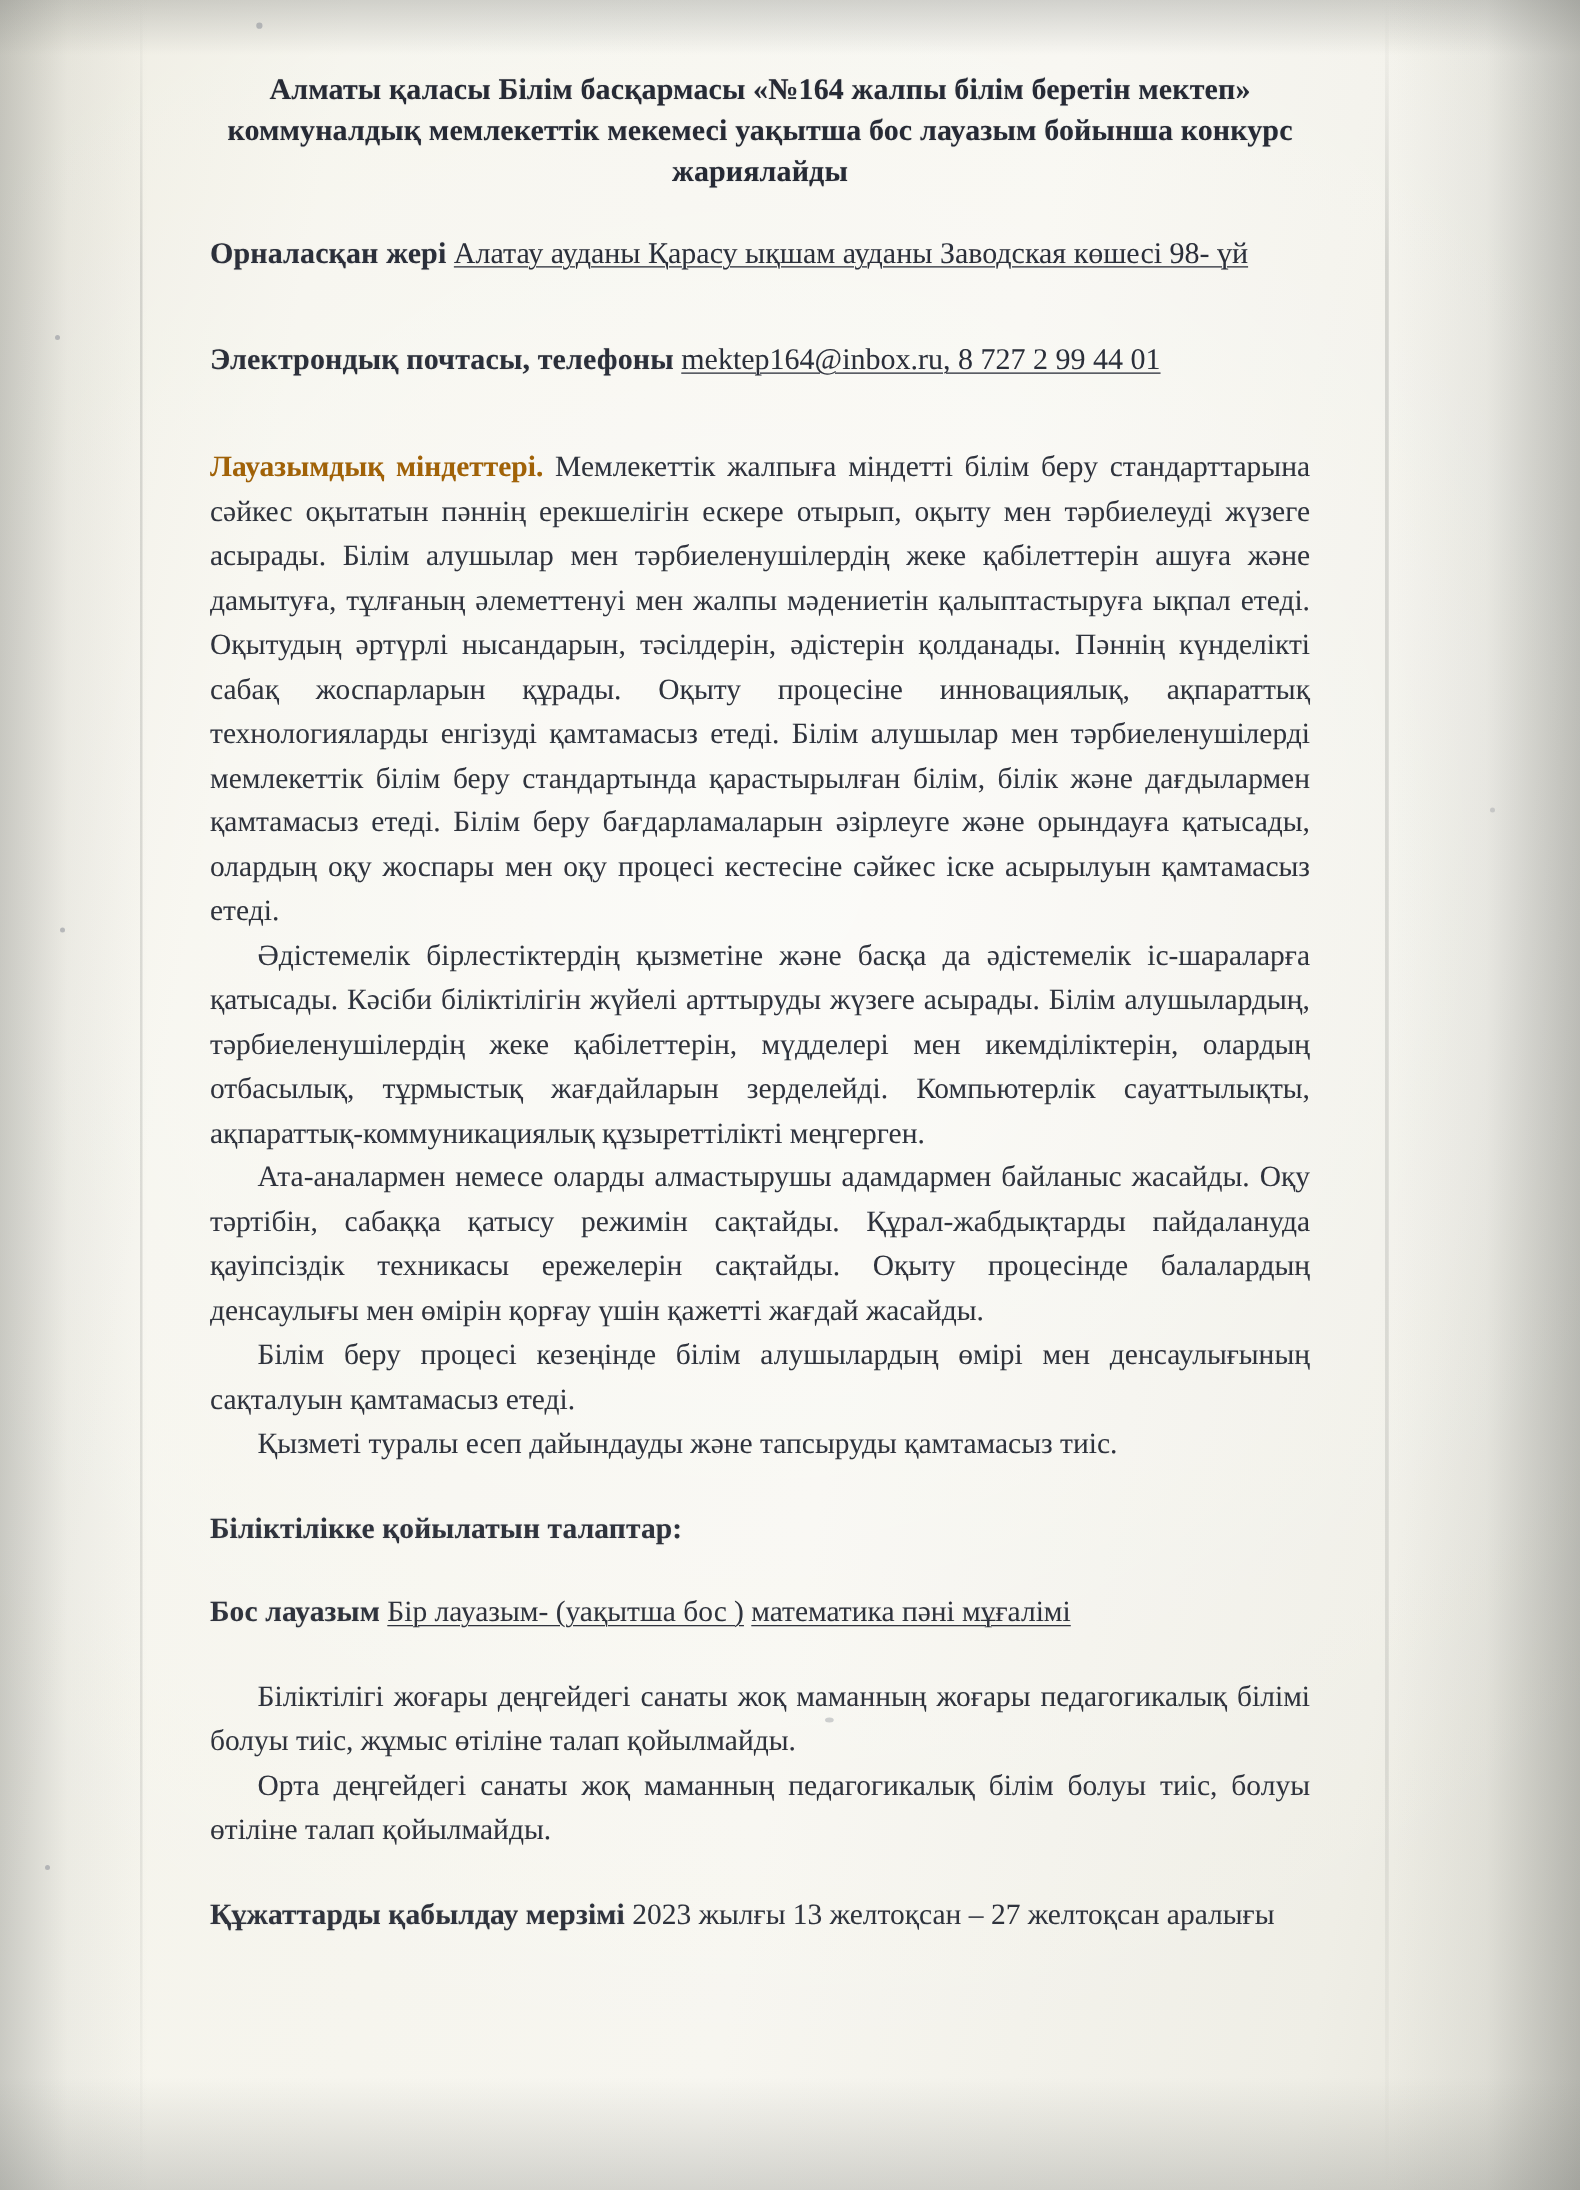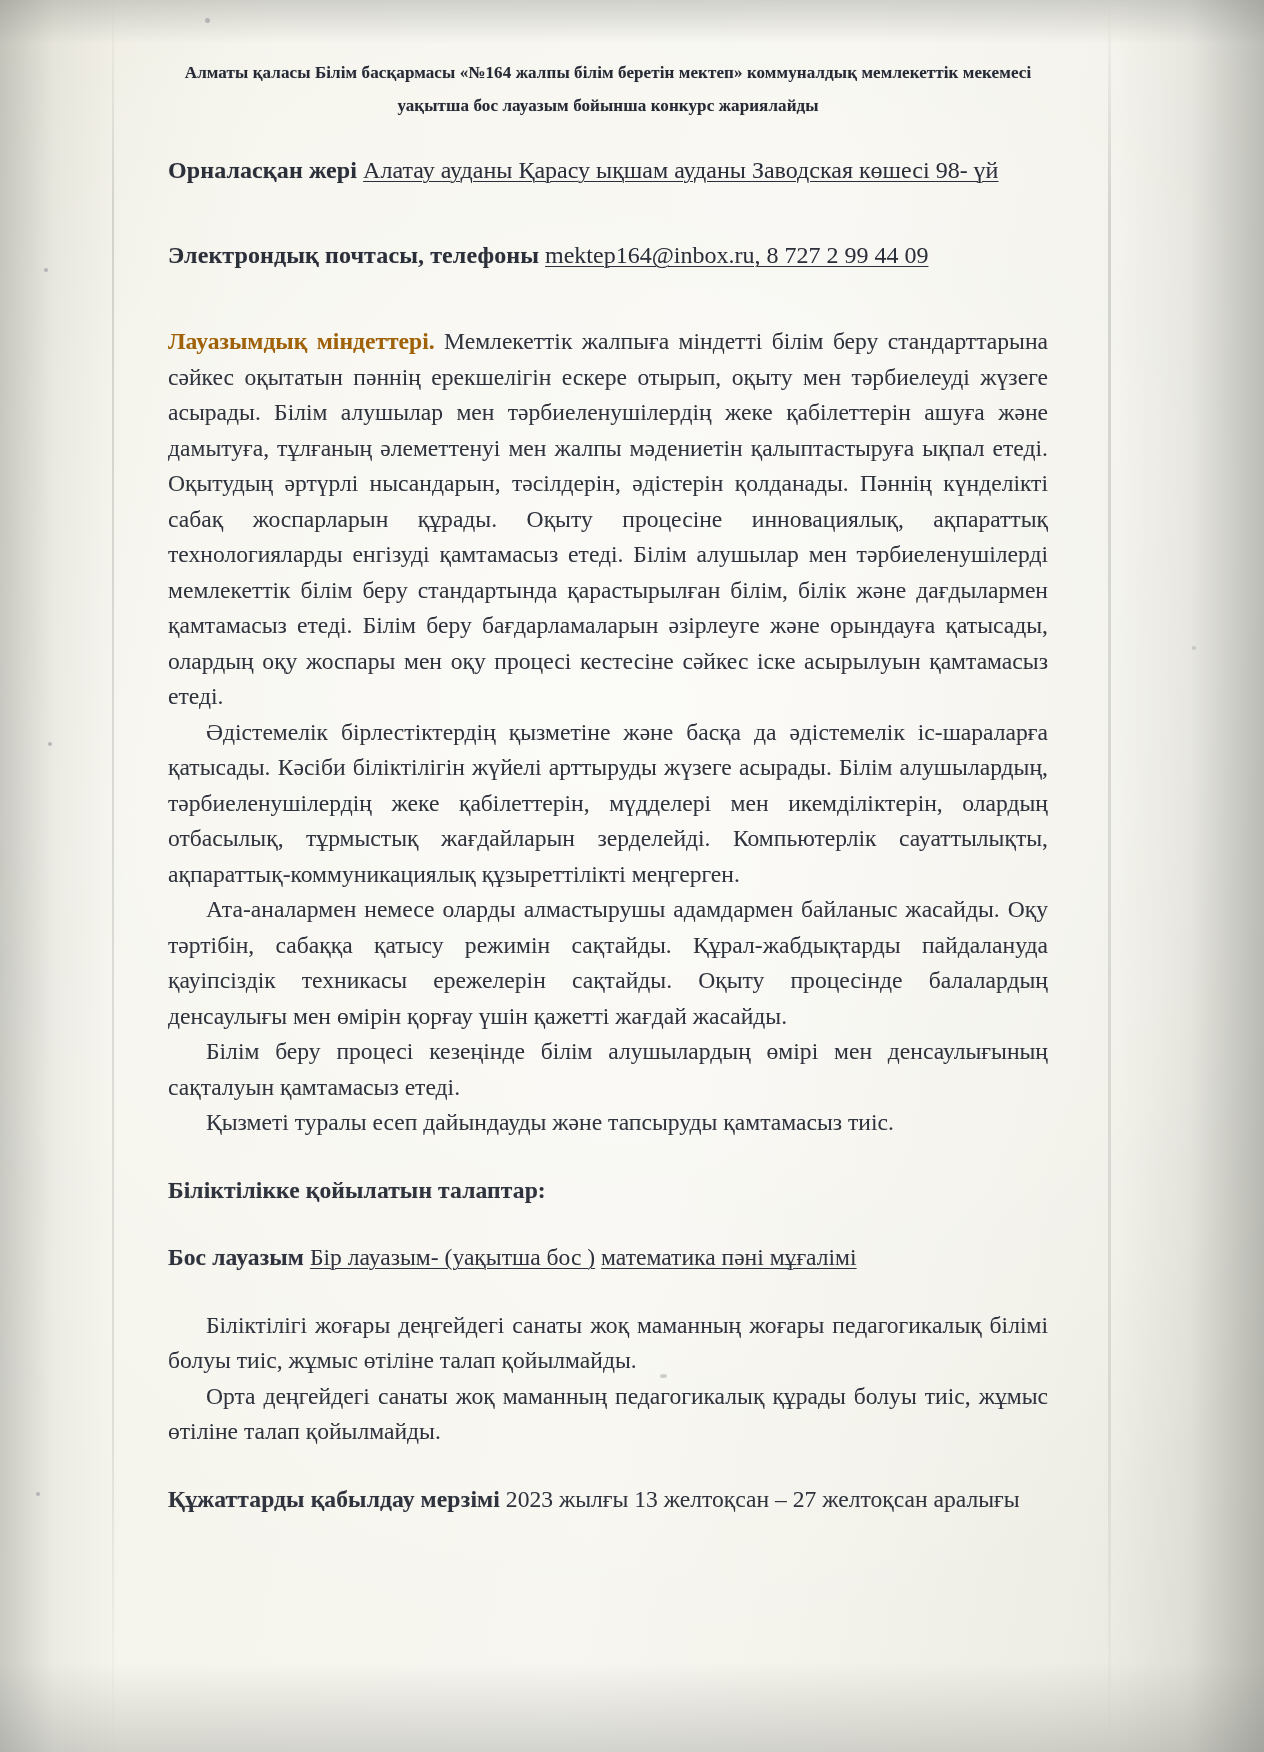--- a/index.html
+++ b/index.html
@@ -71,21 +71,21 @@
 
   .content {
     position: absolute;
     left: 168px;
     top: 56px;
     width: 880px;
   }
 
   .doc-title {
     font-weight: bold;
-    font-size: 17px;
+    font-size: 24px;
     line-height: 33px;
     text-align: center;
     letter-spacing: 0.1px;
     color: #262a35;
     margin: 0 0 22px 0;
   }
 
   .field-line {
     font-size: 24px;
     line-height: 33px;
@@ -168,21 +168,21 @@
 
     <p class="field-line">
       <span class="label-bold">Орналасқан жері</span>
       <span class="u value-plain">Алатау ауданы Қарасу ықшам ауданы Заводская көшесі 98- үй</span>
     </p>
 
     <div class="spacer-sm"></div>
 
     <p class="field-line">
       <span class="label-bold">Электрондық почтасы, телефоны</span>
-      <span class="u value-plain">mektep164@inbox.ru, 8 727 2 99 44 09</span>
+      <span class="u value-plain">mektep164@inbox.ru, 8 727 2 99 44 01</span>
     </p>
 
     <div class="spacer-sm"></div>
 
     <div class="body-block">
       <p class="no-indent">
         <span class="lead-bold">Лауазымдық міндеттері.</span>
         <span>Мемлекеттік жалпыға міндетті білім беру стандарттарына сәйкес оқытатын пәннің ерекшелігін ескере отырып, оқыту мен тәрбиелеуді жүзеге асырады. Білім алушылар мен тәрбиеленушілердің жеке қабілеттерін ашуға және дамытуға, тұлғаның әлеметтенуі мен жалпы мәдениетін қалыптастыруға ықпал етеді. Оқытудың әртүрлі нысандарын, тәсілдерін, әдістерін қолданады. Пәннің күнделікті сабақ жоспарларын құрады. Оқыту процесіне инновациялық, ақпараттық технологияларды енгізуді қамтамасыз етеді. Білім алушылар мен тәрбиеленушілерді мемлекеттік білім беру стандартында қарастырылған білім, білік және дағдылармен қамтамасыз етеді. Білім беру бағдарламаларын әзірлеуге және орындауға қатысады, олардың оқу жоспары мен оқу процесі кестесіне сәйкес іске асырылуын қамтамасыз етеді.</span>
       </p>
       <p>Әдістемелік бірлестіктердің қызметіне және басқа да әдістемелік іс-шараларға қатысады. Кәсіби біліктілігін жүйелі арттыруды жүзеге асырады. Білім алушылардың, тәрбиеленушілердің жеке қабілеттерін, мүдделері мен икемділіктерін, олардың отбасылық, тұрмыстық жағдайларын зерделейді. Компьютерлік сауаттылықты, ақпараттық-коммуникациялық құзыреттілікті меңгерген.</p>
@@ -197,21 +197,21 @@
     </p>
 
     <p class="tail-line">
       <span class="label-bold">Бос лауазым</span>
       <span class="u">Бір лауазым- (уақытша бос )</span>
       <span class="u">математика пәні мұғалімі</span>
     </p>
 
     <div class="body-block">
       <p>Біліктілігі жоғары деңгейдегі санаты жоқ маманның жоғары педагогикалық білімі болуы тиіс, жұмыс өтіліне талап қойылмайды.</p>
-      <p>Орта деңгейдегі санаты жоқ маманның педагогикалық құрады болуы тиіс, жұмыс өтіліне талап қойылмайды.</p>
+      <p>Орта деңгейдегі санаты жоқ маманның педагогикалық білім болуы тиіс, болуы өтіліне талап қойылмайды.</p>
     </div>
 
     <p class="tail-line">
       <span class="label-bold">Құжаттарды қабылдау мерзімі</span>
       <span>2023 жылғы 13 желтоқсан – 27 желтоқсан аралығы</span>
     </p>
 
   </div>
 </div>
 

